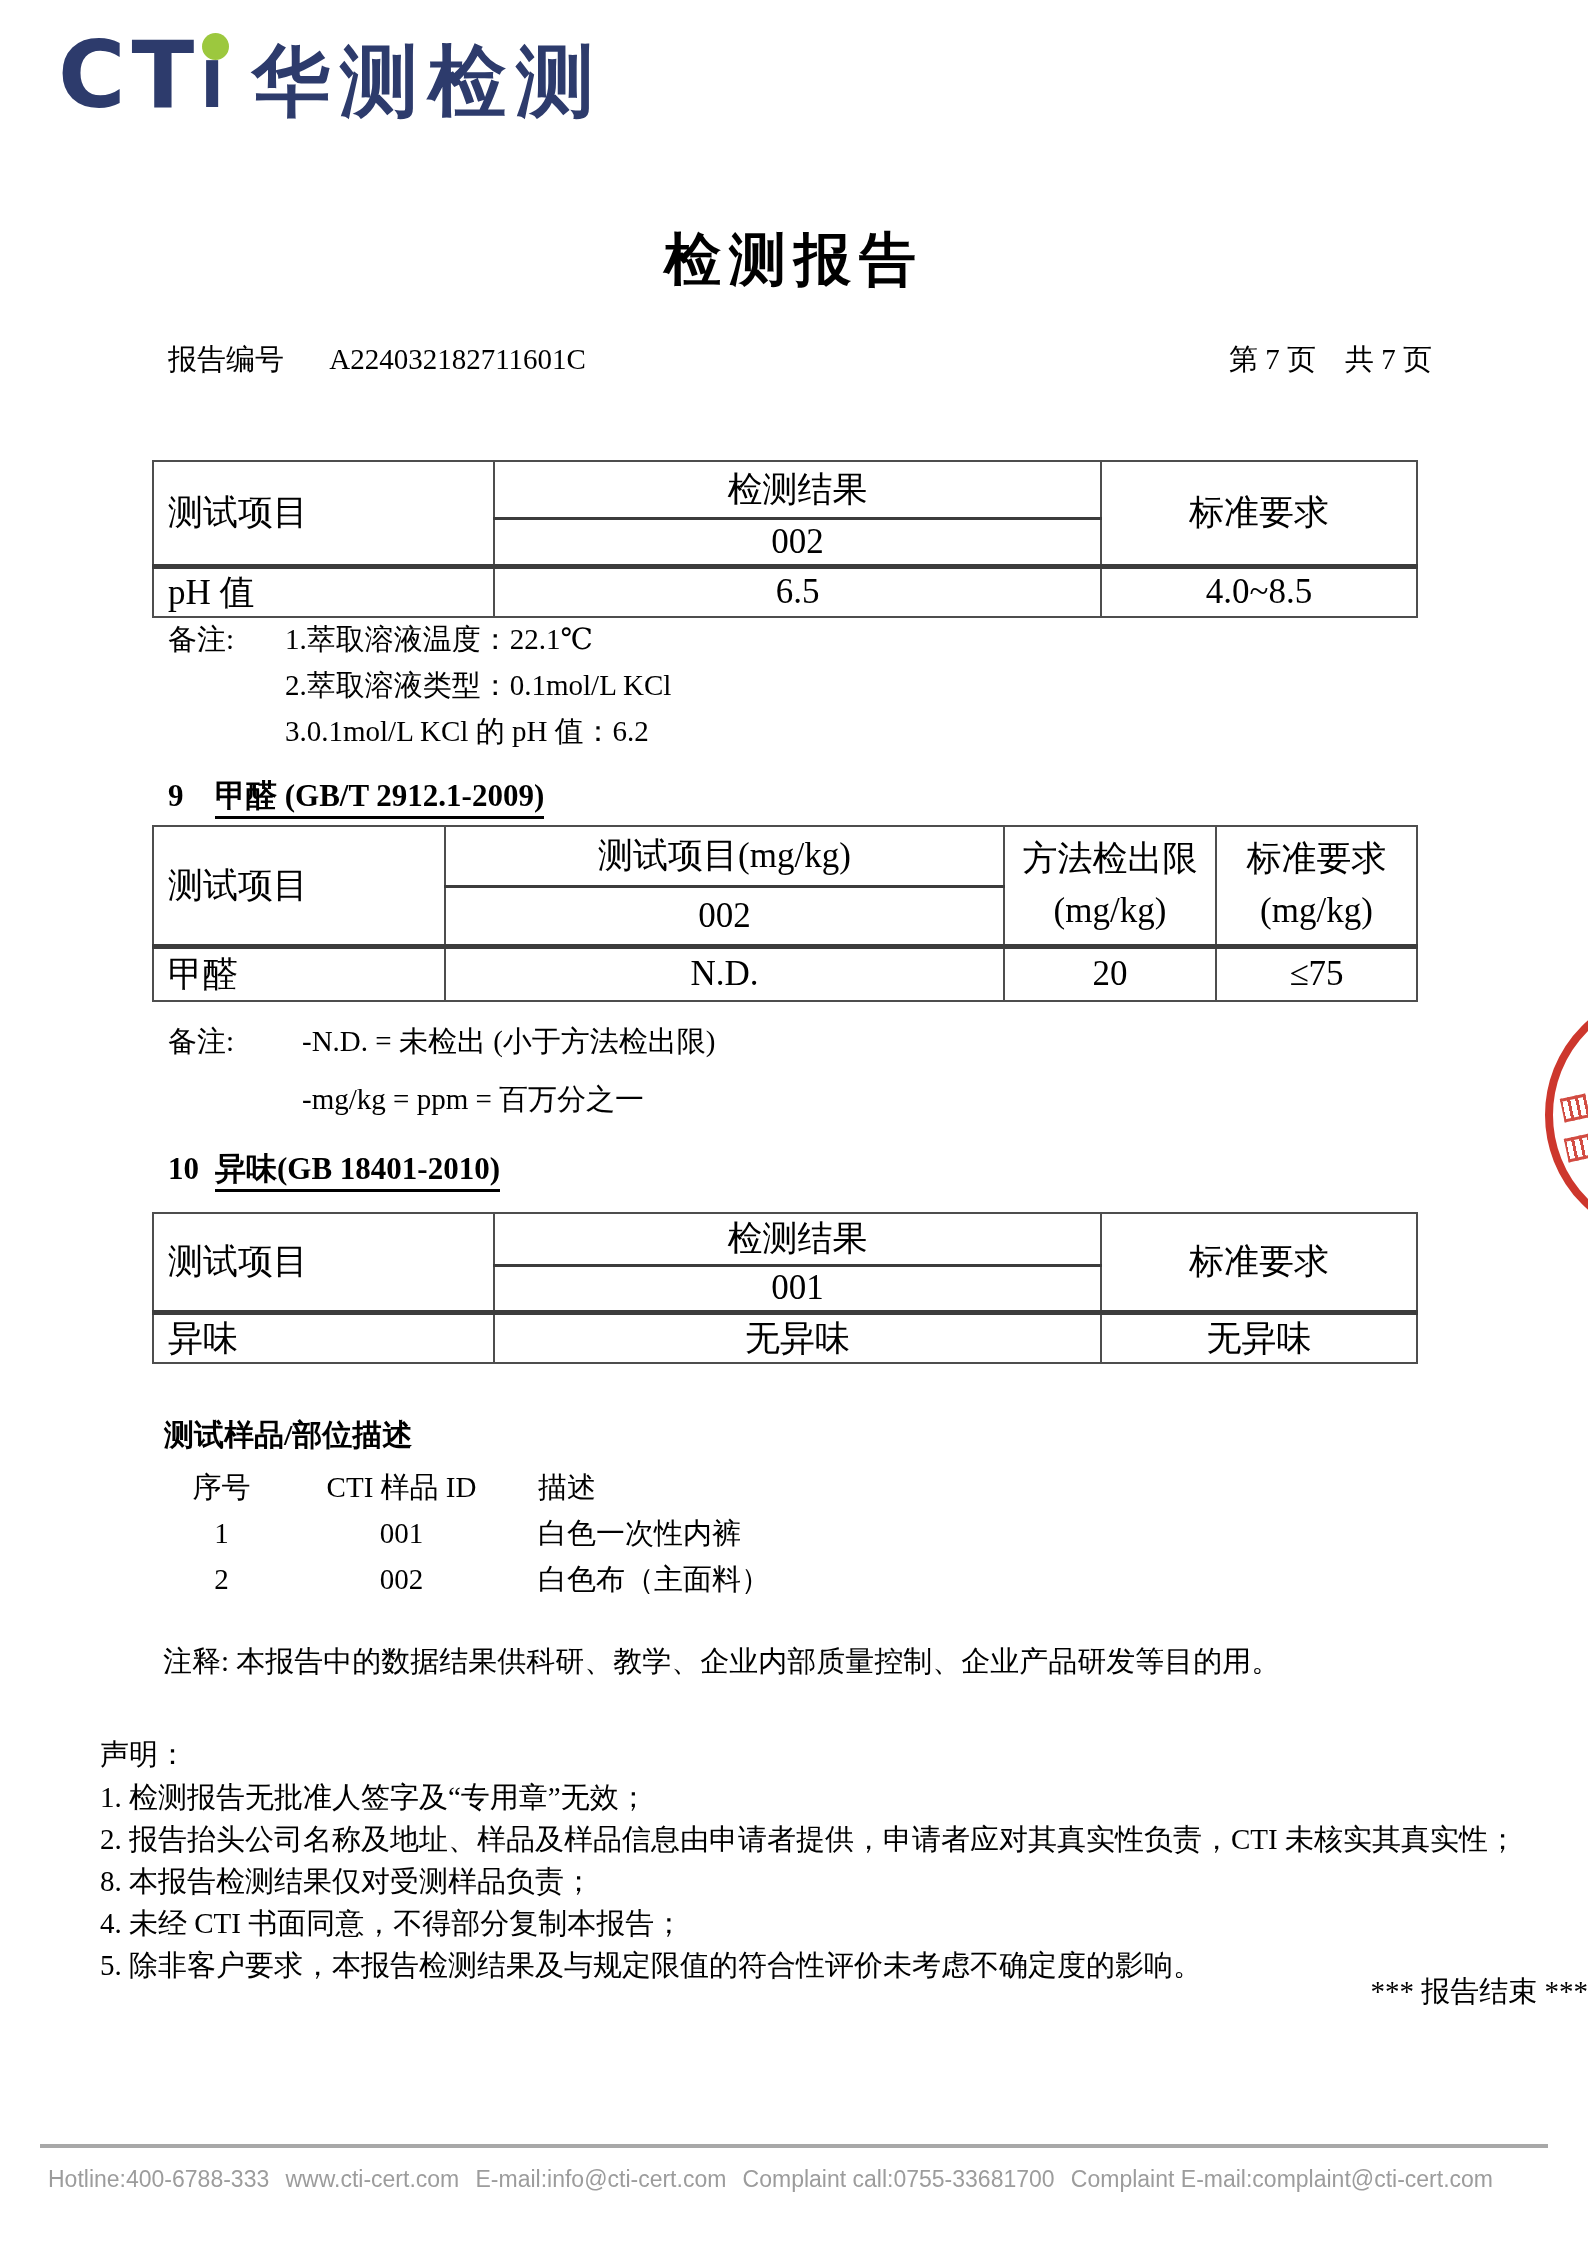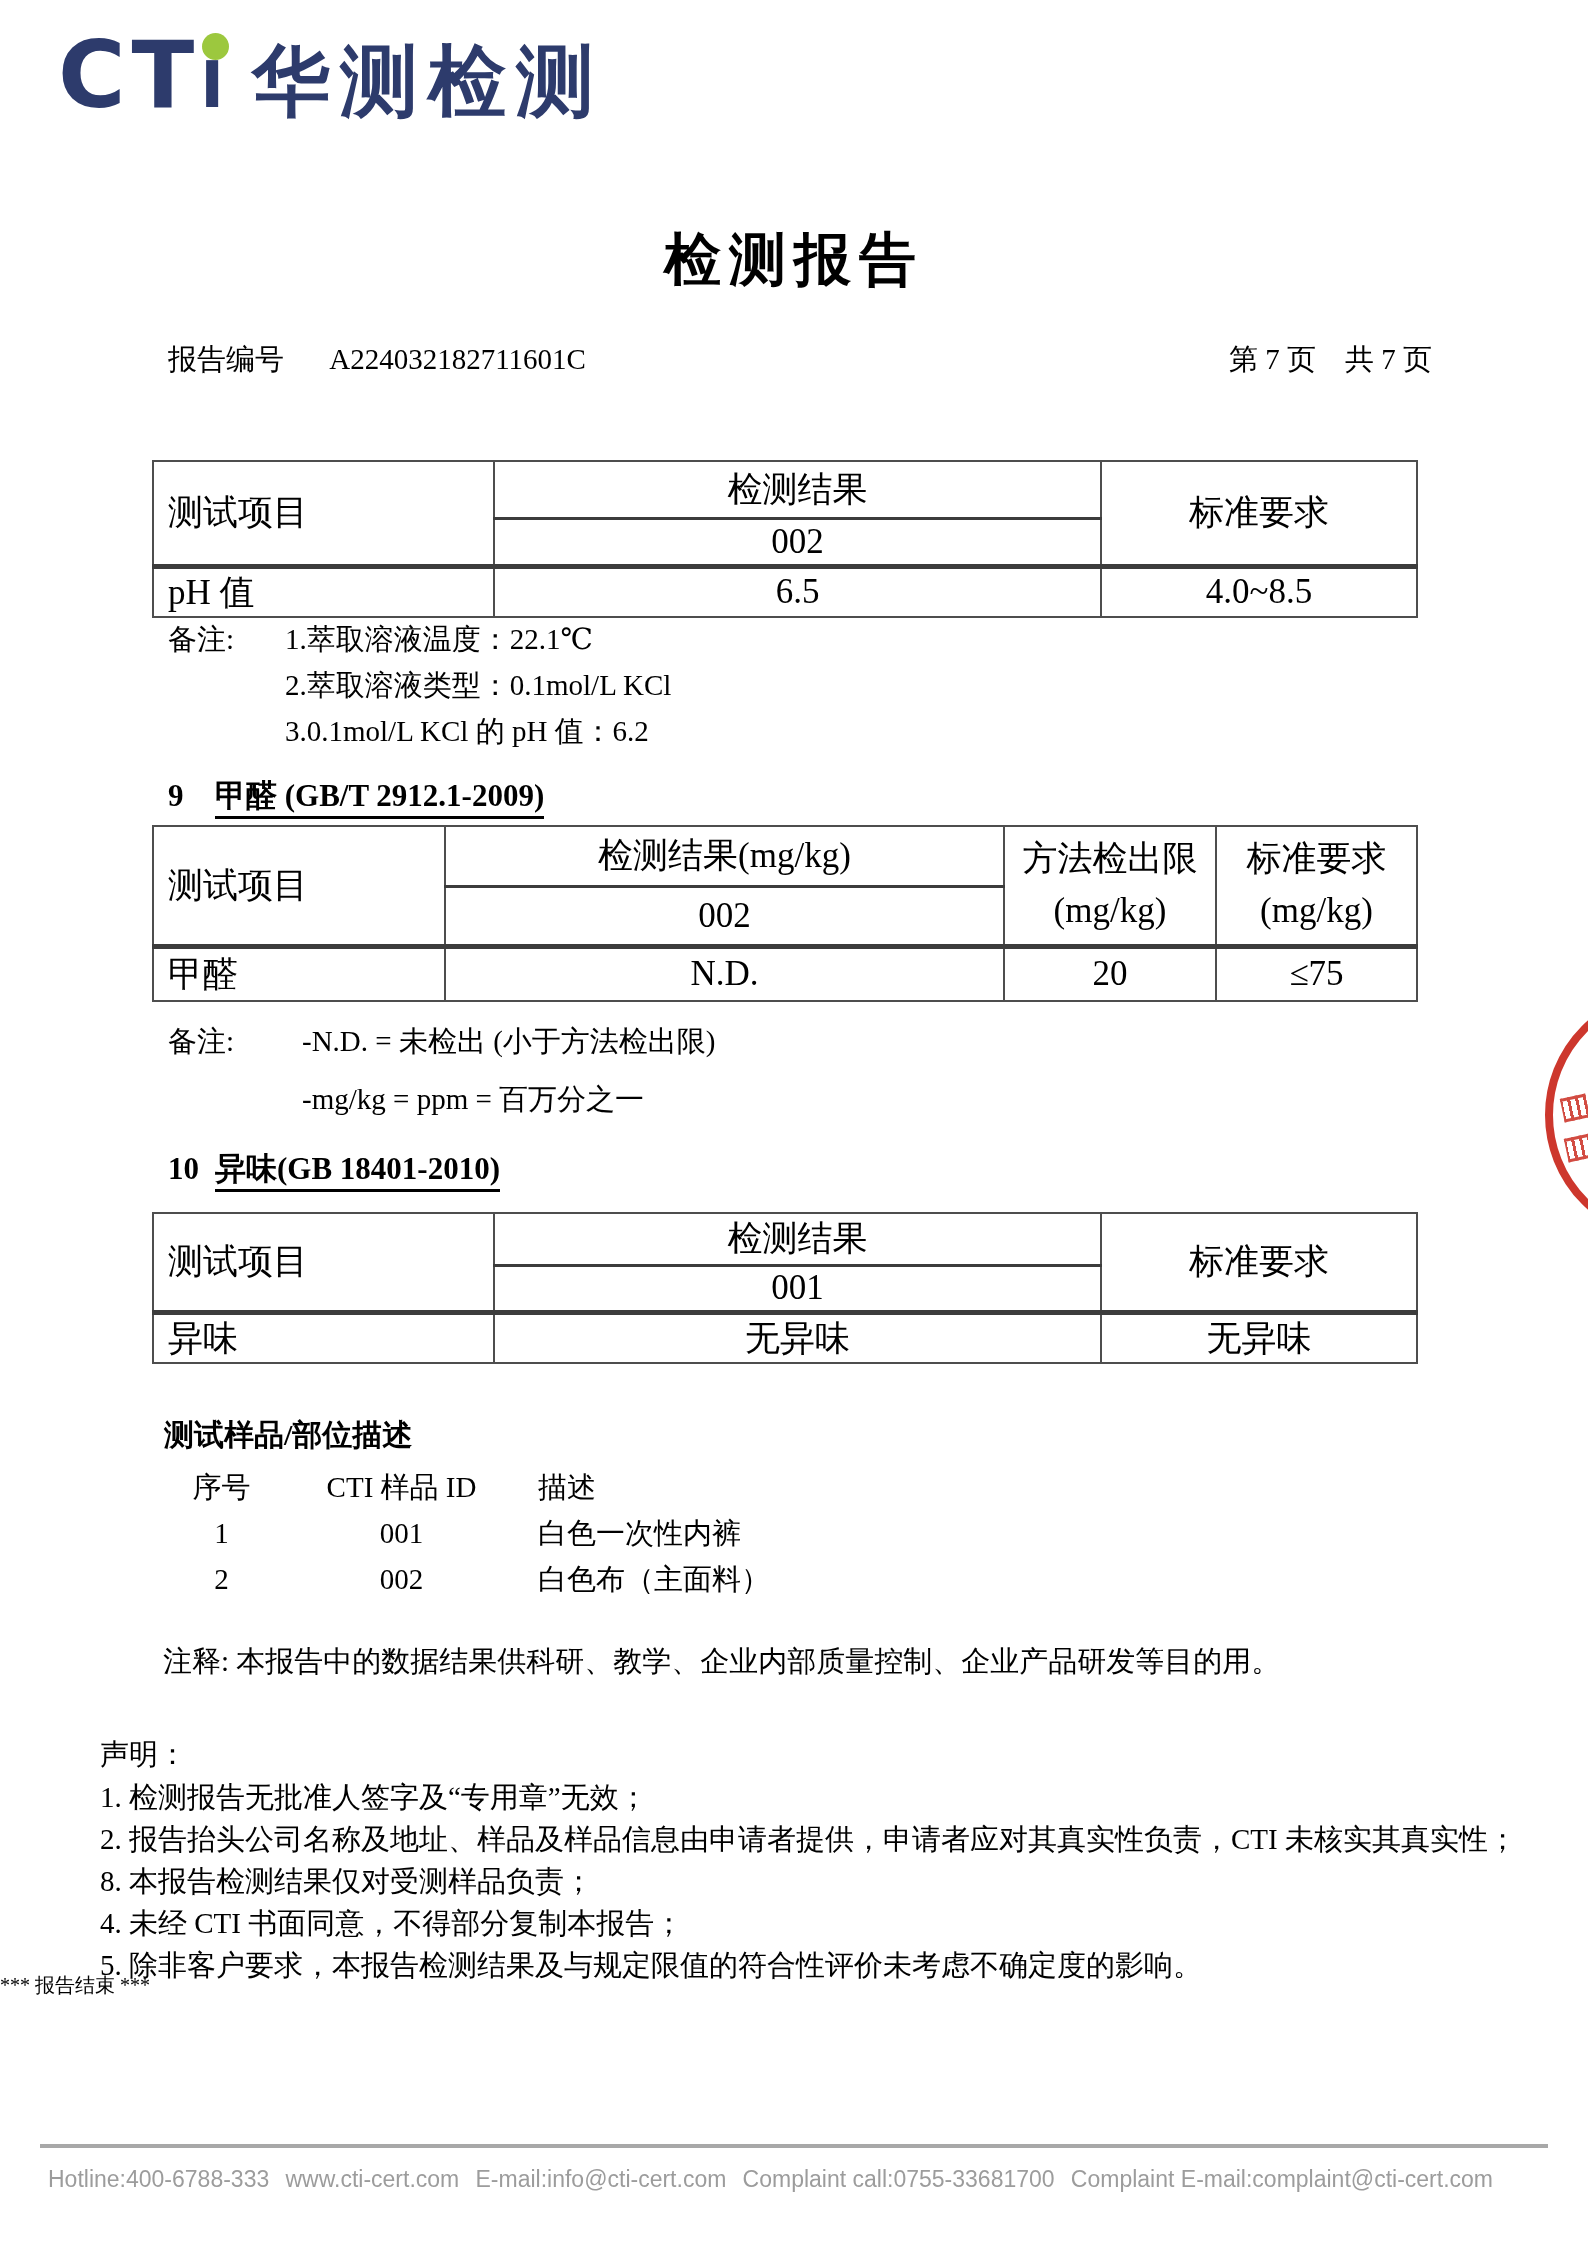--- a/index.html
+++ b/index.html
@@ -56,21 +56,21 @@
   .samples-grid { display:grid; grid-template-columns:115px 245px auto; margin-top:10px; }
   .samples-grid span { line-height:46px; }
   .sg-c1,.sg-c2 { text-align:center; }
   .sg-c3 { text-align:left; padding-left:14px; white-space:nowrap; }
 
   
   .remark { position:absolute; left:163px; top:1642px; font-size:29px; white-space:nowrap; }
   .statement { position:absolute; left:100px; top:1732px; font-size:29px; }
   .statement .st-heading { line-height:44px; }
   .statement .st-item { line-height:42px; white-space:nowrap; }
-  .end-mark { position:absolute; top:1972px; left:0; right:0; text-align:left; font-size:20px; }
+  .end-mark { position:absolute; top:1972px; left:0; right:0; text-align:right; font-size:29px; }
 
   
   .stamp { position:absolute; left:1545px; top:989px; width:236px; height:236px;
            border:8px solid #c9271c; border-radius:50%; opacity:.92; }
   .stamp-glyph { position:absolute; width:24px; height:26px; opacity:.9; transform:rotate(78deg);
     background:
       linear-gradient(#c9271c 0 0) left/3px 100% no-repeat,
       linear-gradient(#c9271c 0 0) right/3px 100% no-repeat,
       repeating-linear-gradient(#c9271c 0 3px, rgba(0,0,0,0) 3px 8px); }
   .g1 { left:10px; top:98px; }
@@ -142,21 +142,21 @@
   <table class="tbl t2" style="top:825px">
     <colgroup>
         <col style="width:292px">
         <col style="width:559px">
         <col style="width:212px">
         <col style="width:201px">
       </colgroup>
     <tbody>
         <tr>
       <td rowspan="2" class="c-item">测试项目</td>
-      <td>检测结果(mg/kg)</td>
+      <td>测试项目(mg/kg)</td>
       <td rowspan="2" class="two-line">
         <div>方法检出限</div>
         <div>(mg/kg)</div>
       </td>
       <td rowspan="2" class="two-line">
         <div>标准要求</div>
         <div>(mg/kg)</div>
       </td>
     </tr>
     <tr>

